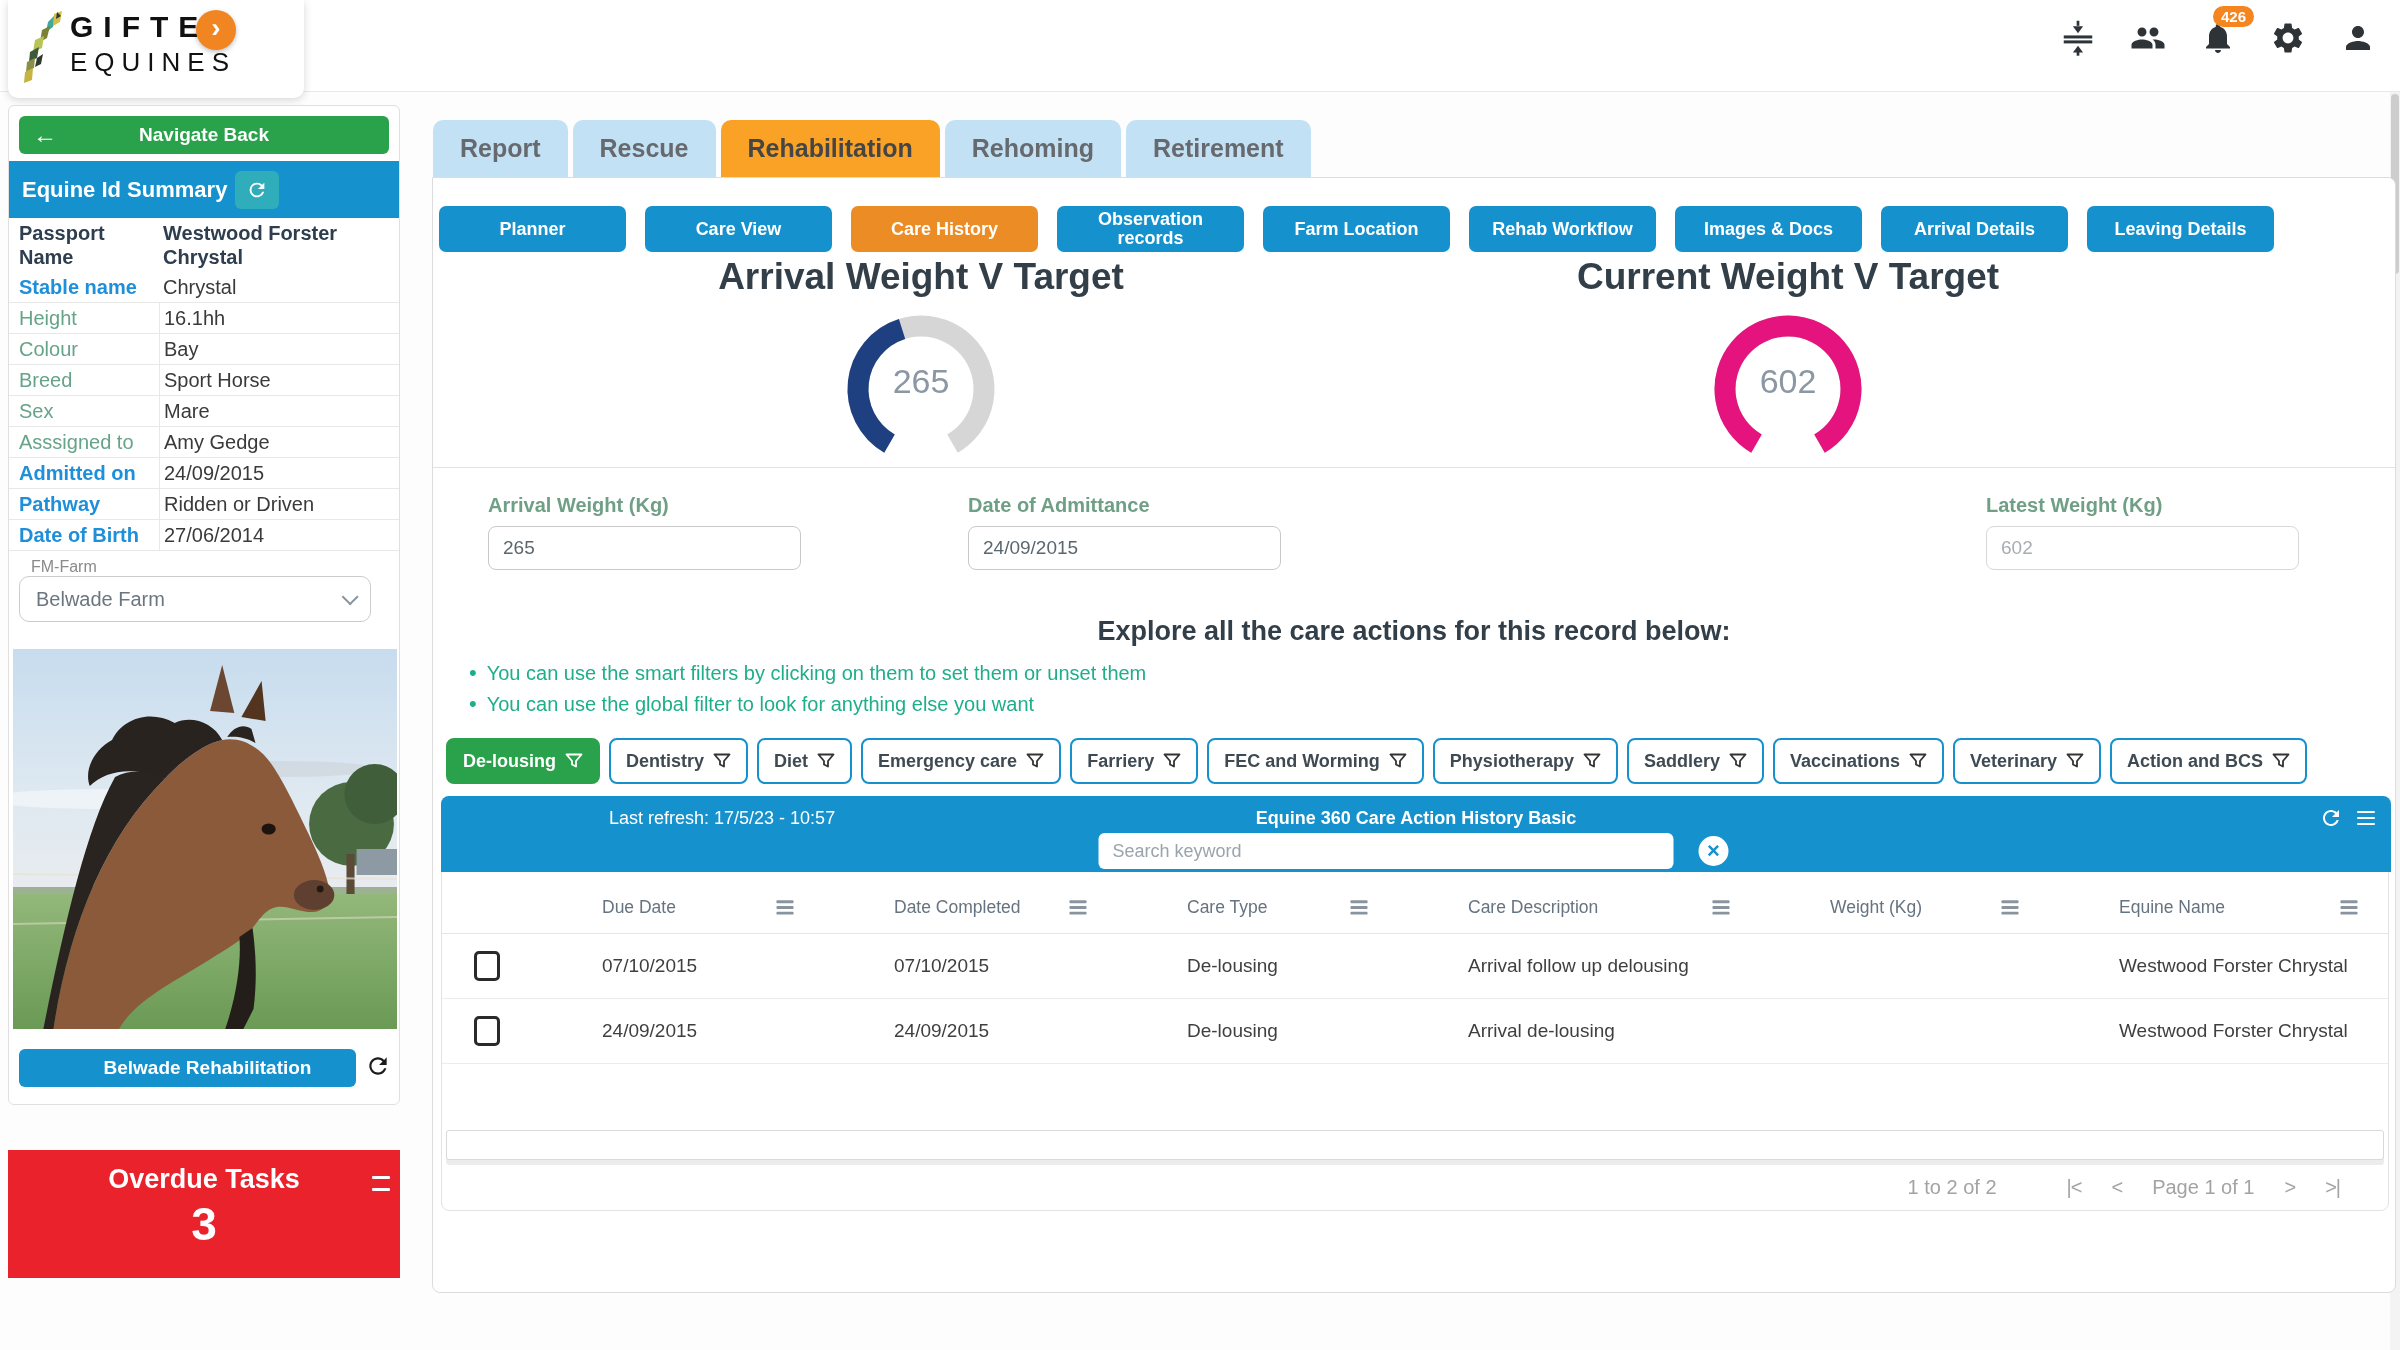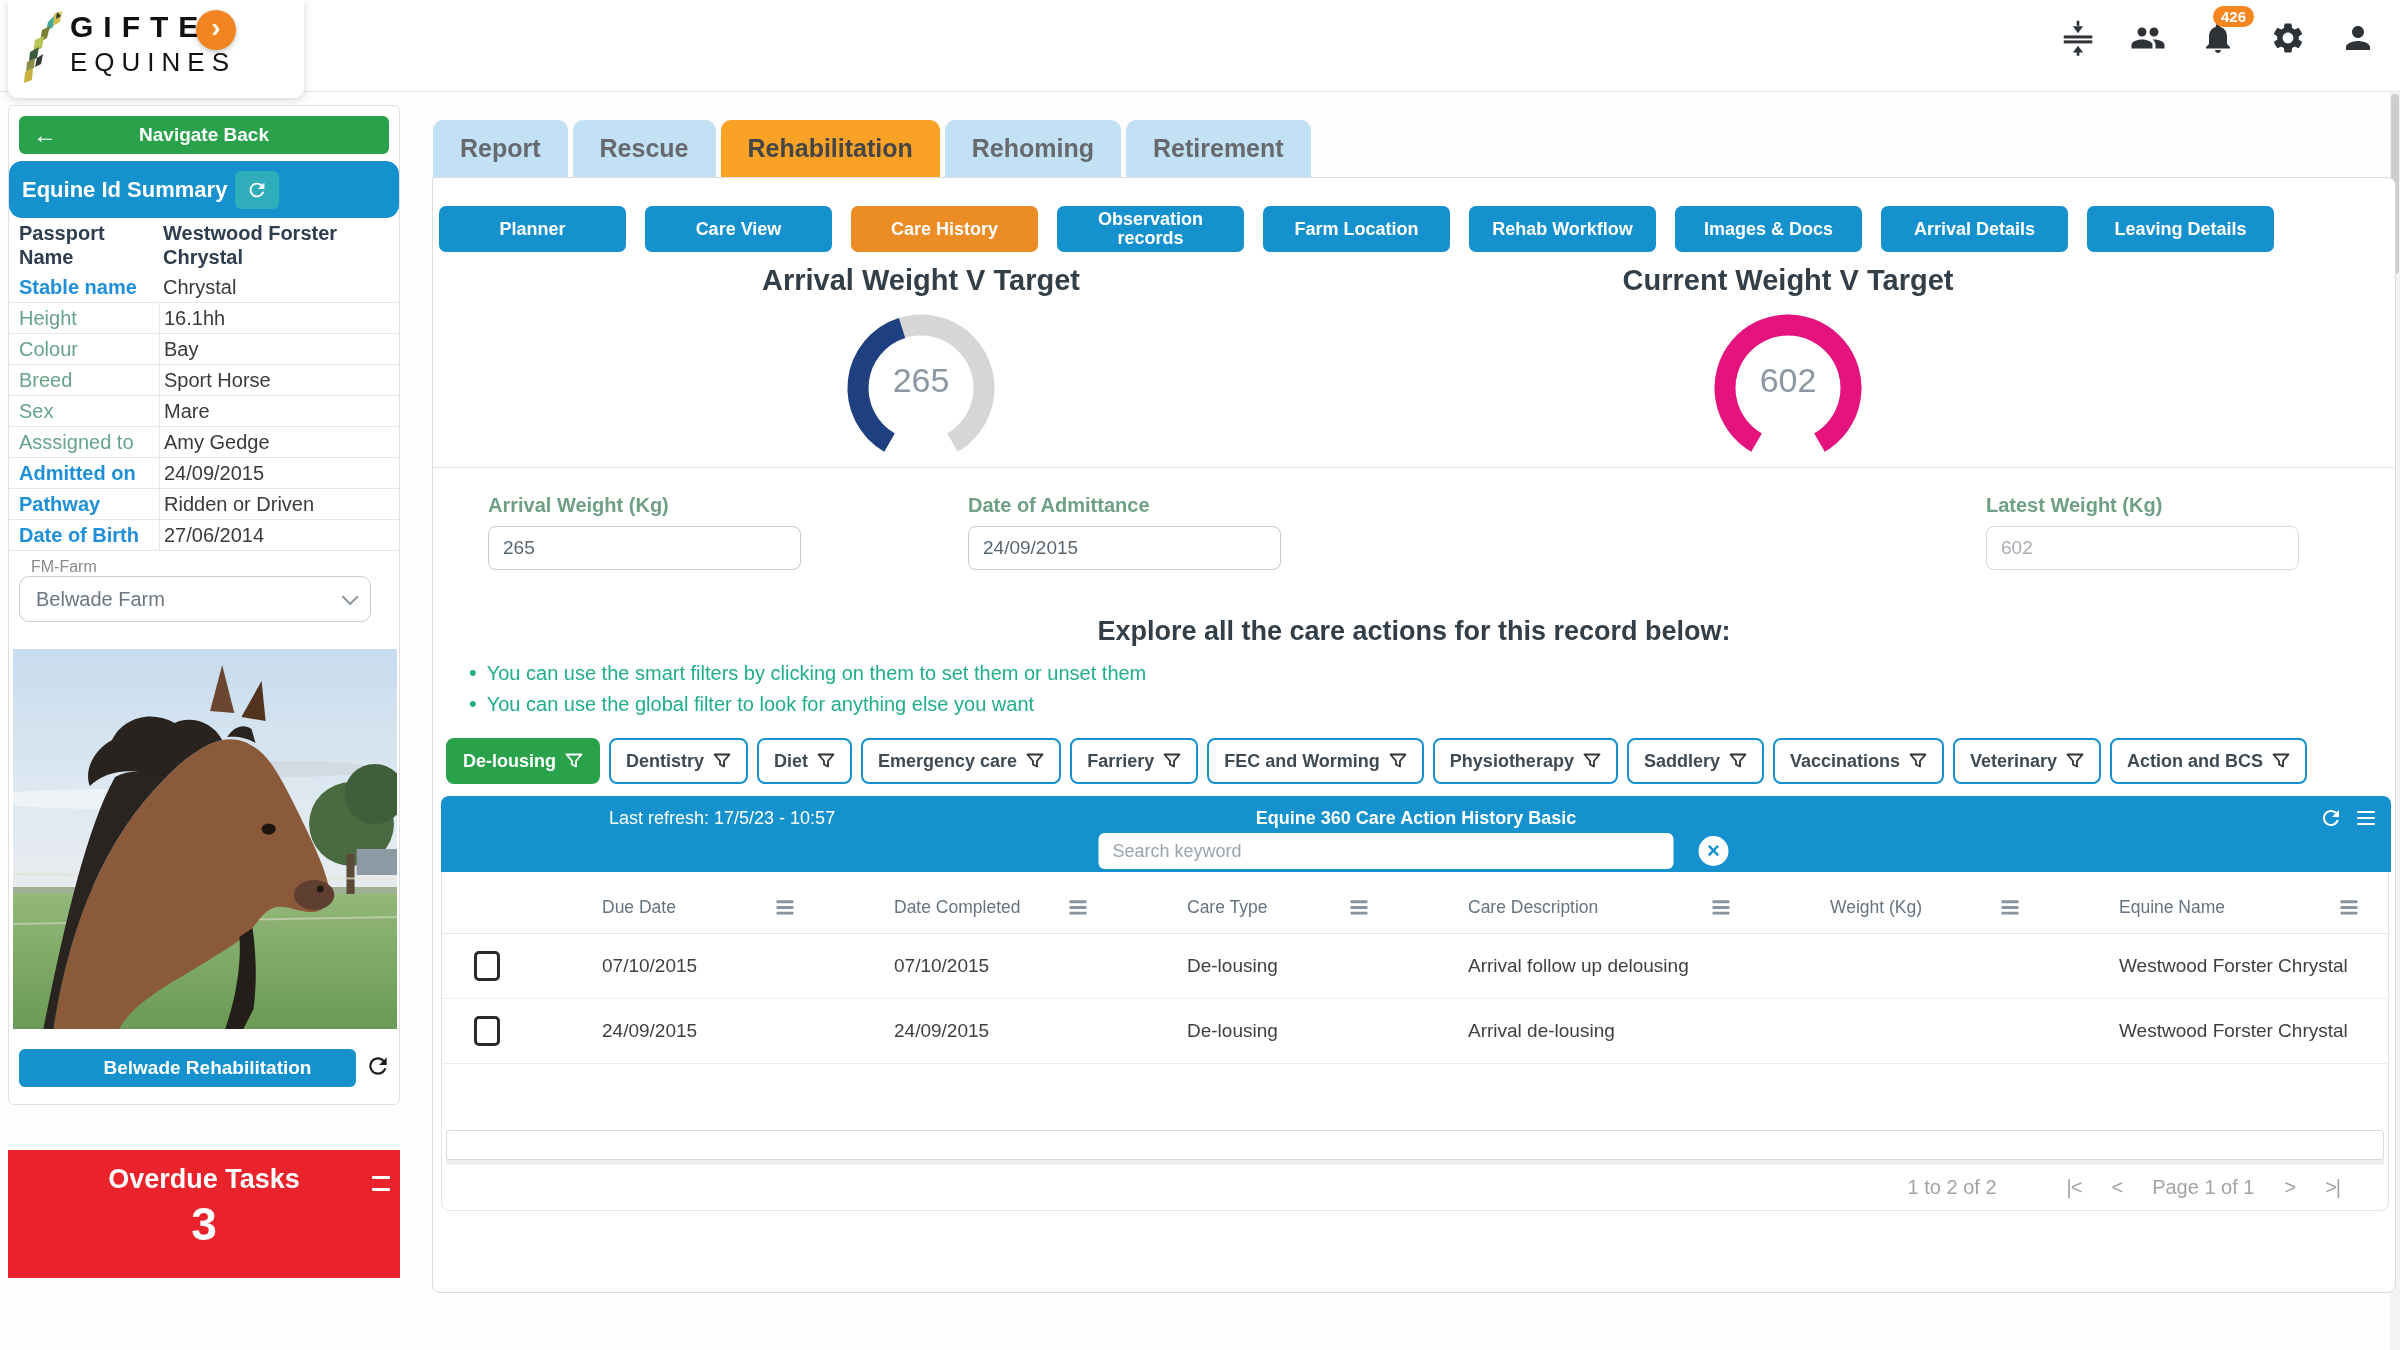--- a/index.html
+++ b/index.html
@@ -21,21 +21,21 @@
   .badge { position:absolute; top:-12px; right:-16px; background:#f5861f; color:#fff; font-size:15px; font-weight:700; border-radius:12px; padding:2px 8px; }
 
   
   .vscroll { position:absolute; right:0; top:92px; width:10px; height:1258px; background:#f3f3f3; }
   .vscroll .thumb { position:absolute; left:1px; top:2px; width:8px; height:180px; background:#cdcdcd; border-radius:4px; }
 
   
   .sidebar { position:absolute; left:8px; top:105px; width:392px; height:1000px; background:#fff; border:1px solid #e0e0e0; border-radius:6px; }
   .nav-back { position:absolute; left:10px; top:10px; width:370px; height:38px; background:#2aa24b; border:none; border-radius:6px; color:#fff; display:flex; align-items:center; justify-content:center; font-size:19px; font-weight:700; cursor:pointer; font-family:inherit; }
   .nav-back .arr { position:absolute; left:14px; font-size:24px; font-weight:400; }
-  .sum-head { position:absolute; left:0; top:55px; width:100%; height:57px; background:#1591cd; display:flex; align-items:center;border-radius:13px; }
+  .sum-head { position:absolute; left:0; top:55px; width:100%; height:57px; background:#1591cd; display:flex; align-items:center; }
   .sum-head .t { color:#fff; font-size:22px; font-weight:700; margin-left:13px; }
   .sum-refresh { margin-left:8px; width:44px; height:38px; background:#30adbb; border:none; border-radius:6px; display:flex; align-items:center; justify-content:center; cursor:pointer; }
   .sum-refresh svg { width:22px; height:22px; fill:#fff; }
   .sum-table { position:absolute; left:0; top:112px; width:100%; }
   .srow { display:flex; border-bottom:1px solid #e8e8e8; align-items:center; }
   .srow:nth-child(1), .srow:nth-child(2) { border-bottom:none; }
   .srow:nth-child(2) { border-bottom:1px solid #e8e8e8; }
   .sl { width:150px; padding:3px 0 3px 10px; font-size:20px; line-height:1.2; }
   .sv { flex:1; padding:3px 0 3px 4px; font-size:20px; color:#3a3a3a; line-height:1.2; border-left:1px solid #e8e8e8; }
   .srow.nb .sv { border-left:none; }
@@ -69,21 +69,21 @@
 
   
   .main-card { position:absolute; left:432px; top:177px; width:1964px; height:1116px; background:#fff; border:1px solid #dcdcdc; border-radius:0 8px 8px 8px; }
   .subtabs { position:absolute; left:6px; top:28px; display:flex; gap:19px; }
   .subtab { width:187px; height:46px; background:#1591cd; color:#fff; border:none; border-radius:7px; font-size:18px; font-weight:600; line-height:1.05; display:flex; align-items:center; justify-content:center; text-align:center; cursor:pointer; font-family:inherit; padding:2px 6px; }
   .subtab.on { background:#ec8c25; }
 
   .gauge-zone { position:absolute; left:0; top:78px; width:100%; height:212px; border-bottom:1px solid #e3e3e3; }
   .gauge-col { position:absolute; top:0; width:600px; text-align:center; }
   .gauge-col.left { left:188px; } .gauge-col.right { left:1055px; }
-  .gauge-title { font-size:29px; font-weight:700; color:#333f48; margin-top:8px; }
+  .gauge-title { font-size:37px; font-weight:700; color:#333f48; }
   .gauge-wrap { position:relative; width:170px; height:160px; margin:6px auto 0; }
   .gauge-wrap svg { width:170px; height:170px; }
   .gauge-val { position:absolute; left:0; top:58px; width:170px; text-align:center; font-size:34px; color:#8b97a3; }
 
   .field { position:absolute; width:313px; }
   .field .fl { font-size:20px; color:#6f9f85; font-weight:600; margin-bottom:9px; }
   .field input { width:313px; height:44px; border:1px solid #c9c9c9; border-radius:8px; font-size:19px; color:#5b6770; padding:0 14px; font-family:inherit; outline:none; background:#fff; }
   .field input.dis { color:#a7adb3; border-color:#d8d8d8; }
 
   .explore-h { position:absolute; left:0; top:438px; width:100%; text-align:center; font-size:27px; font-weight:700; color:#333f48; }

